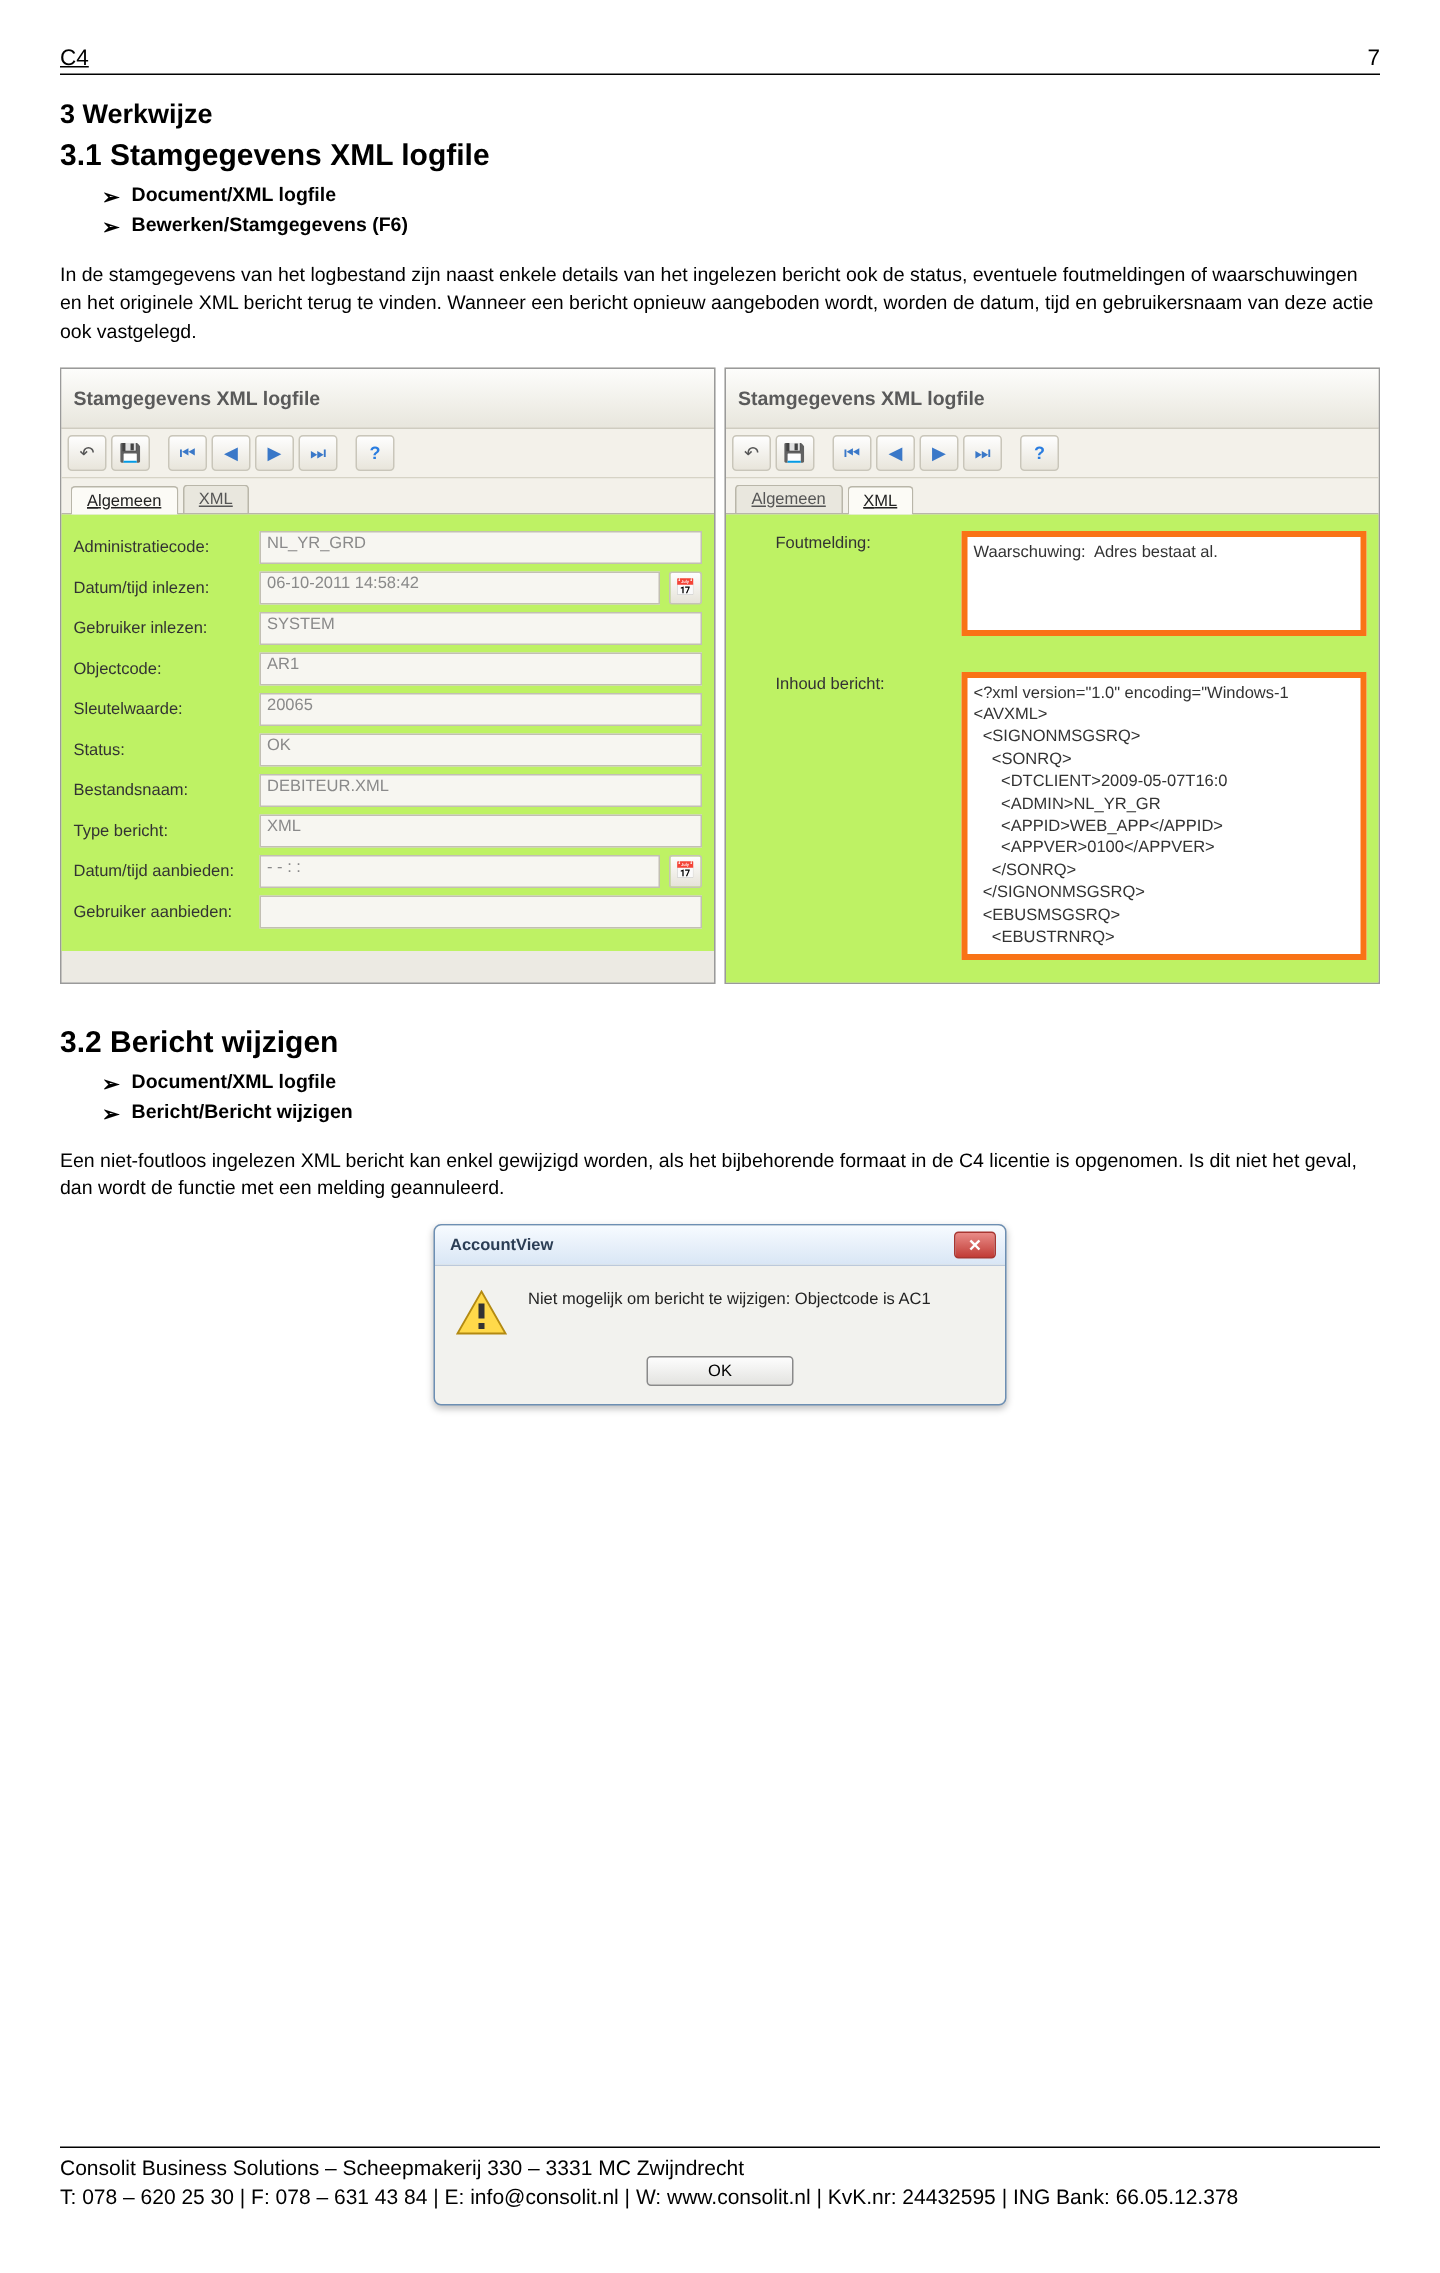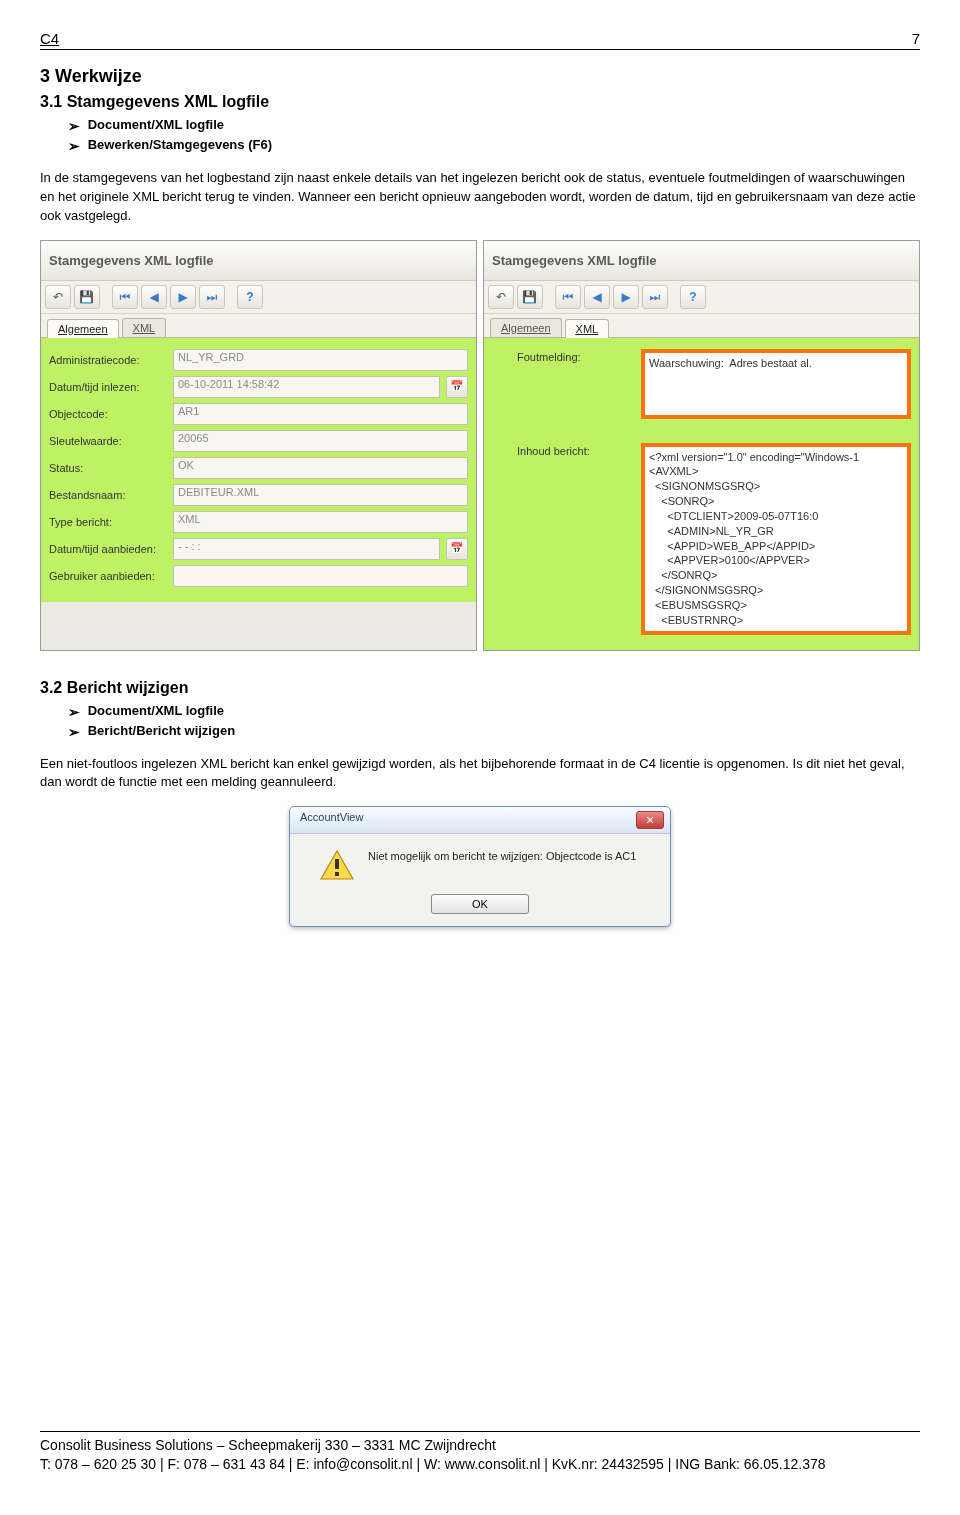--- a/index.html
+++ b/index.html
@@ -24,21 +24,21 @@
     padding-bottom: 2px;
     margin-bottom: 16px;
   }
   .header-row .hl { text-decoration: underline; }
   h2.section {
     font-size: 18px;
     margin: 10px 0 6px 0;
     font-weight: bold;
   }
   h3.sub {
-    font-size: 16px;
+    font-size: 20px;
     margin: 2px 0 6px 0;
     font-weight: bold;
   }
   .bullets { margin: 2px 0 14px 28px; }
   .bullet-row {
     display: flex;
     align-items: flex-start;
     gap: 8px;
     margin: 2px 0;
     color: #000;
@@ -176,40 +176,41 @@
     border: 1px solid #6d8fb3;
     border-radius: 5px;
     background:#f2f2ee;
     box-shadow: 0 2px 5px rgba(0,0,0,.25);
     font-family: Tahoma, sans-serif;
     font-size: 11px;
   }
   .dlg-title {
     display:flex;
     justify-content:space-between;
+    align-items:center;
     padding: 4px 6px 4px 10px;
     background: linear-gradient(#f7fbff,#d9e6f5);
     border-bottom: 1px solid #bcc9db;
     border-radius: 5px 5px 0 0;
     color:#2c3e55;
-    font-weight:normal;
+    font-weight:bold;
   }
   .dlg-close {
     width: 26px; height: 16px;
     border-radius: 3px;
     background: linear-gradient(#e98b87,#c13d37);
     color:#fff;
     display:flex;align-items:center;justify-content:center;
     font-size: 11px;
     border: 1px solid #a83631;
   }
   .dlg-body {
     display:flex;
     gap: 14px;
-    padding: 16px 14px 8px 30px;
+    padding: 16px 14px 8px 14px;
   }
   .warn-icon {
     width: 34px; height: 30px;
     position: relative;
   }
   .warn-icon svg { width:34px; height:30px; }
   .dlg-msg { font-size: 11px; color: #222; }
   .dlg-btns {
     display:flex; justify-content:center;
     padding: 6px 0 12px 0;
@@ -281,20 +282,24 @@
       </div>
       <div class="form-area">
         <div class="frow">
             <div class="flabel">Administratiecode:</div>
             <div class="finput">NL_YR_GRD</div>
           </div>
         <div class="frow">
             <div class="flabel">Datum/tijd inlezen:</div>
             <div class="finput">06-10-2011 14:58:42</div>
             <div class="icon-btn">📅</div>
+          </div>
+        <div class="frow">
+            <div class="flabel">Gebruiker inlezen:</div>
+            <div class="finput">SYSTEM</div>
           </div>
         <div class="frow">
             <div class="flabel">Objectcode:</div>
             <div class="finput">AR1</div>
           </div>
         <div class="frow">
             <div class="flabel">Sleutelwaarde:</div>
             <div class="finput">20065</div>
           </div>
         <div class="frow">

